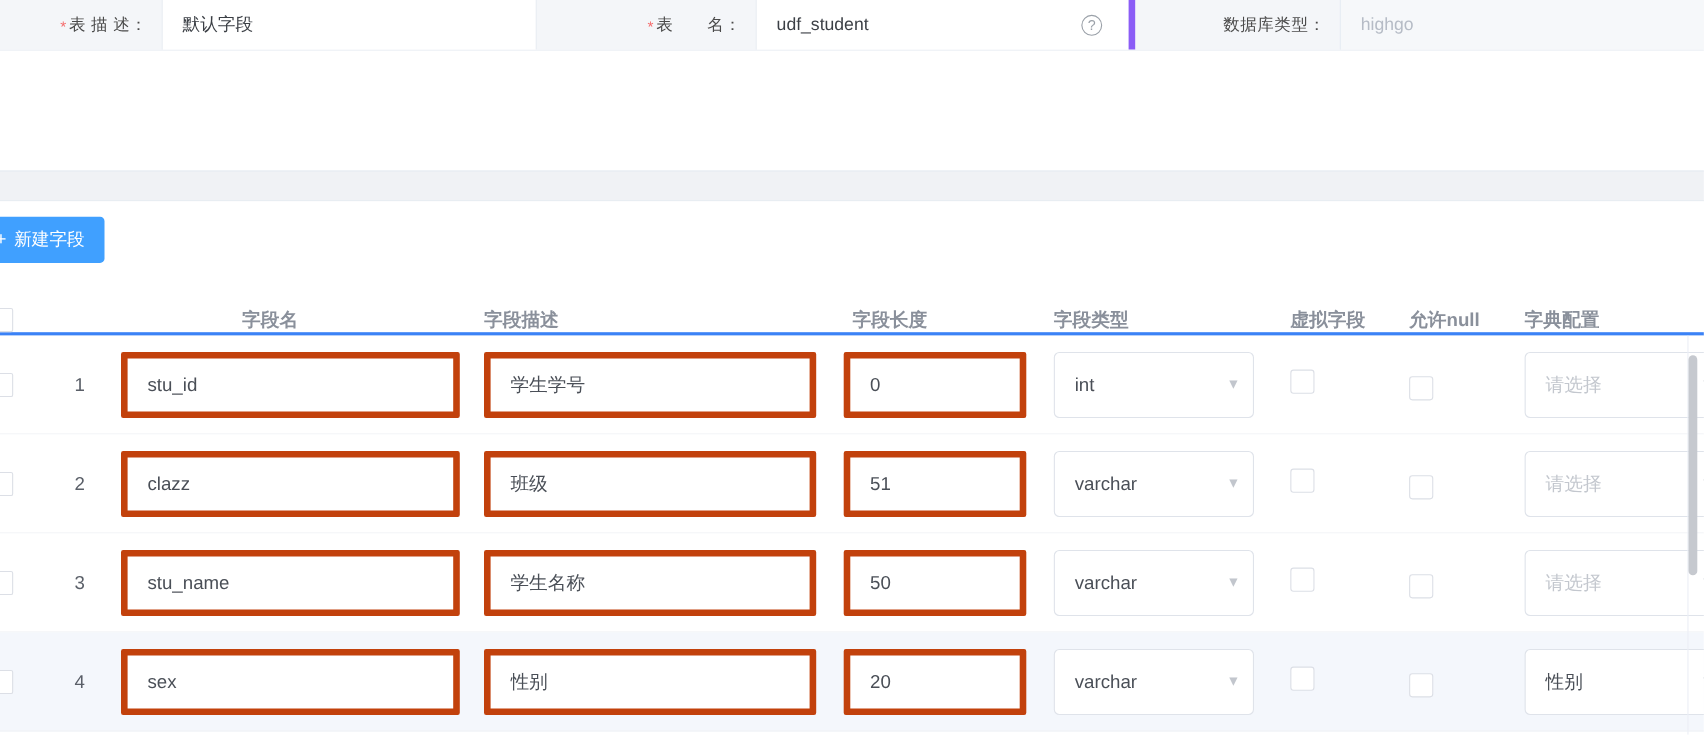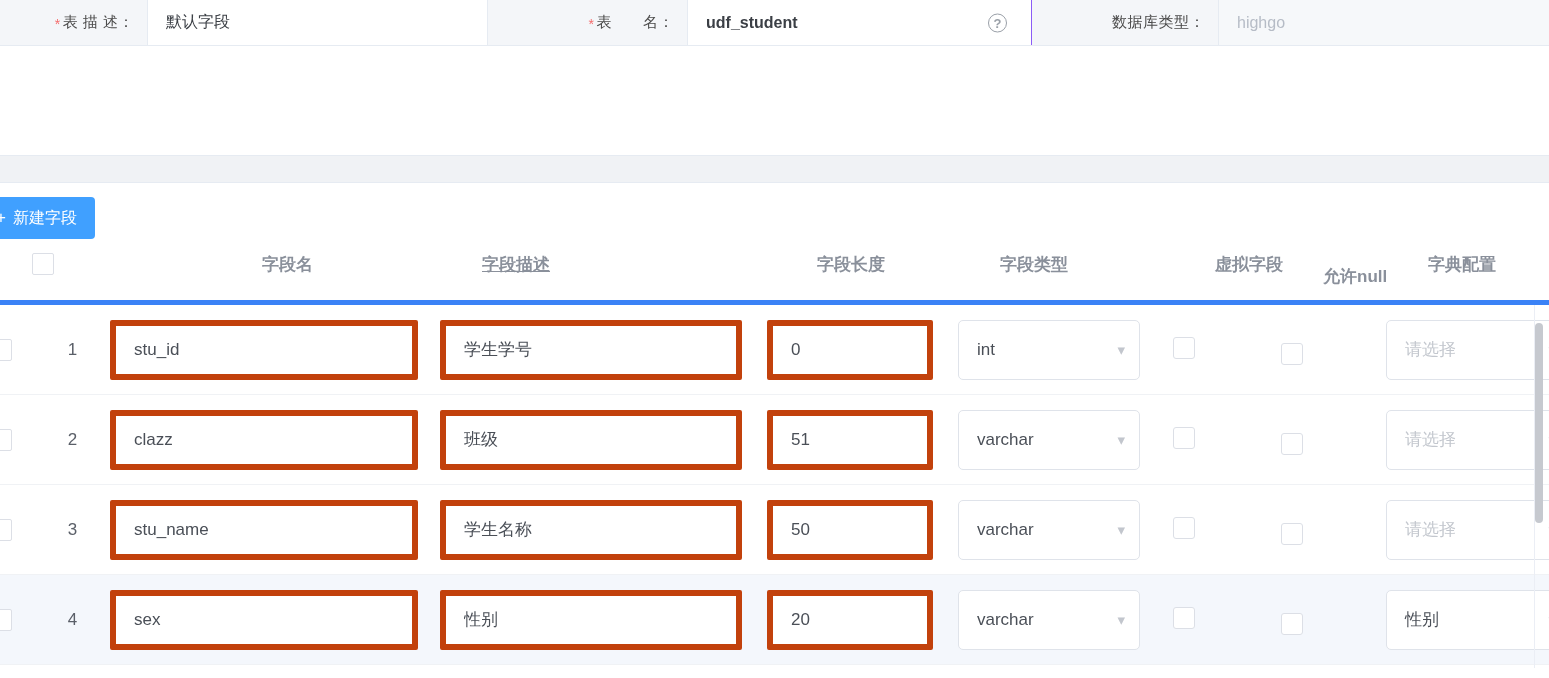--- a/index.html
+++ b/index.html
@@ -47,21 +47,21 @@
     position: relative;
     flex-shrink: 0;
   }
   .val-cell .val-text { font-size: 16px; color: #3b3f45; }
   .val-cell.disabled { background: #f6f8fa; }
   .val-cell.disabled .val-text { color: #b6bcc6; }
 
   .w-desc-lbl  { width: 148px; }
   .w-desc-val  { width: 340px; border-right: 1px solid #e6ebf2;}
   .w-name-lbl  { width: 200px; }
-  .w-name-val  { width: 344px; border-right: 1px solid #8b5cf6; font-weight: bold;}
+  .w-name-val  { width: 344px; border-right: 6px solid #8b5cf6;}
   .w-db-lbl    { width: 187px; }
   .w-db-val    { width: 530px; }
 
   .help-icon {
     position: absolute; right: 24px; top: 50%; transform: translateY(-50%);
     width: 19px; height: 19px; border: 1px solid #9aa0a8; border-radius: 50%;
     color: #9aa0a8; font-size: 13px; line-height: 17px; text-align: center;
     cursor: pointer; user-select: none;
   }
 
@@ -85,37 +85,37 @@
     height: 42px; padding: 0 18px 0 14px;
     background: #40a0ff; color: #fff; border: none; border-radius: 4px;
     font-size: 16px; font-family: inherit; cursor: pointer;
     display: flex; align-items: center; gap: 7px;
   }
   .btn-primary .plus { font-size: 17px; font-weight: 400; }
 
   
   .tbl { width: 1549px; background: #fff; }
   .tbl-head {
-    display: flex; align-items: flex-start;
+    display: flex; align-items: flex-end;
     height: 52px; background: #fff;
-    border-bottom: 5px solid #3b82f6;
-    color: #8a909b; font-size: 17px; font-weight: bold; padding-left: 42px;
+    border-bottom: 3px solid #3b82f6;
+    color: #8a909b; font-size: 17px; font-weight: bold;
   }
   .tbl-body { height: 363px; overflow: hidden; position: relative; }
   .tbl-row {
     display: flex; align-items: center;
     height: 90px; background: #fff;
     border-bottom: 1px solid #f0f2f5;
   }
   .tbl-row.selected { background: #f4f7fc; }
 
   .c-check { width: 35px; flex-shrink: 0; display:flex; align-items:center; padding-left:0; }
   .c-idx   { width: 75px; flex-shrink: 0; font-size: 17px; color: #5a5f68; text-align: center; }
   .c-name  { width: 330px; flex-shrink: 0; padding-right: 22px; }
-  .c-desc  { width: 327px; flex-shrink: 0; padding-right: 25px; text-decoration: underline; }
+  .c-desc  { width: 327px; flex-shrink: 0; padding-right: 25px; }
   .c-len   { width: 191px; flex-shrink: 0; padding-right: 25px; }
   .c-type  { width: 215px; flex-shrink: 0; padding-right: 33px; }
   .c-virt  { width: 108px; flex-shrink: 0; }
   .c-null  { width: 105px; flex-shrink: 0; margin-top: 12px; }
   .c-dict  { width: 185px; flex-shrink: 0; }
 
   .tbl-head .c-name { padding-left: 110px; }
   .tbl-head .c-desc { padding-left: 0; }
   .tbl-head .c-idx  { width: 75px; }
 

